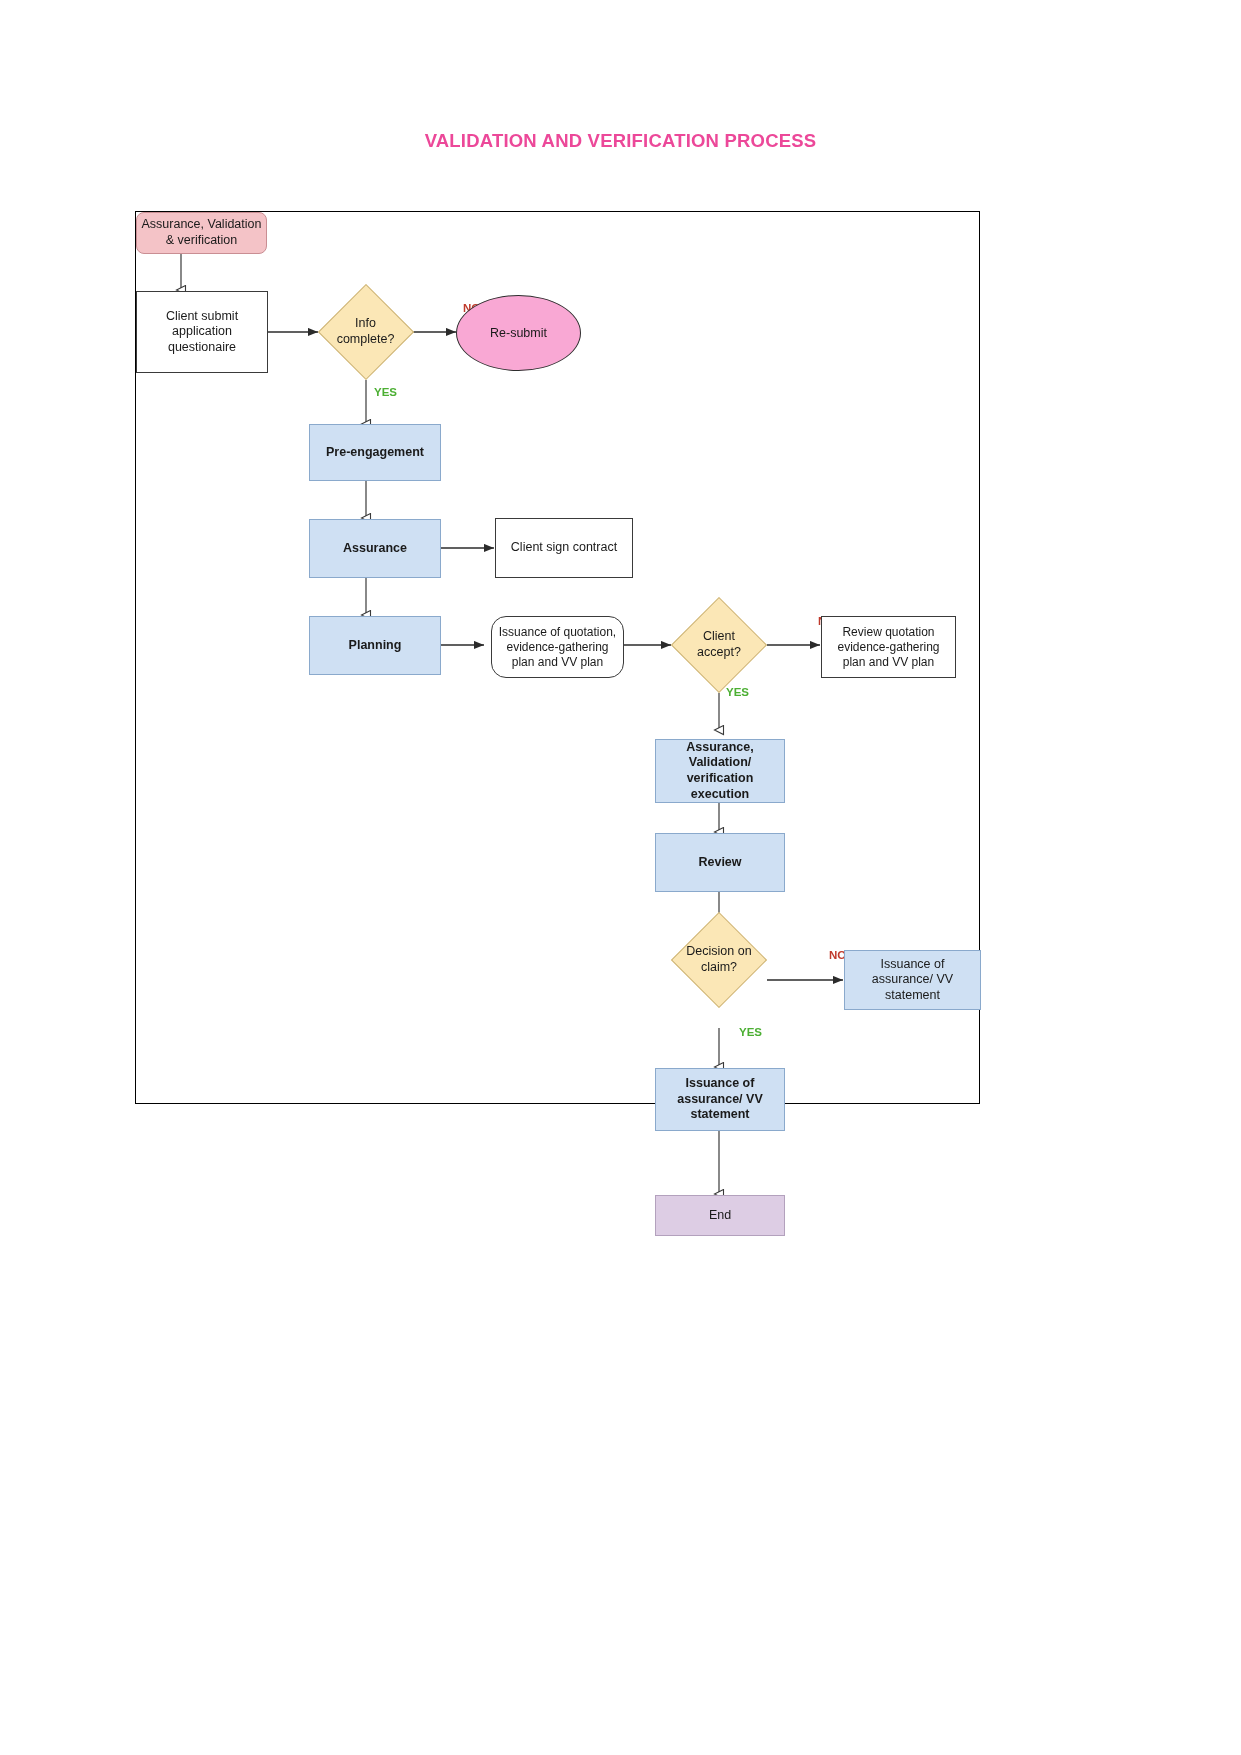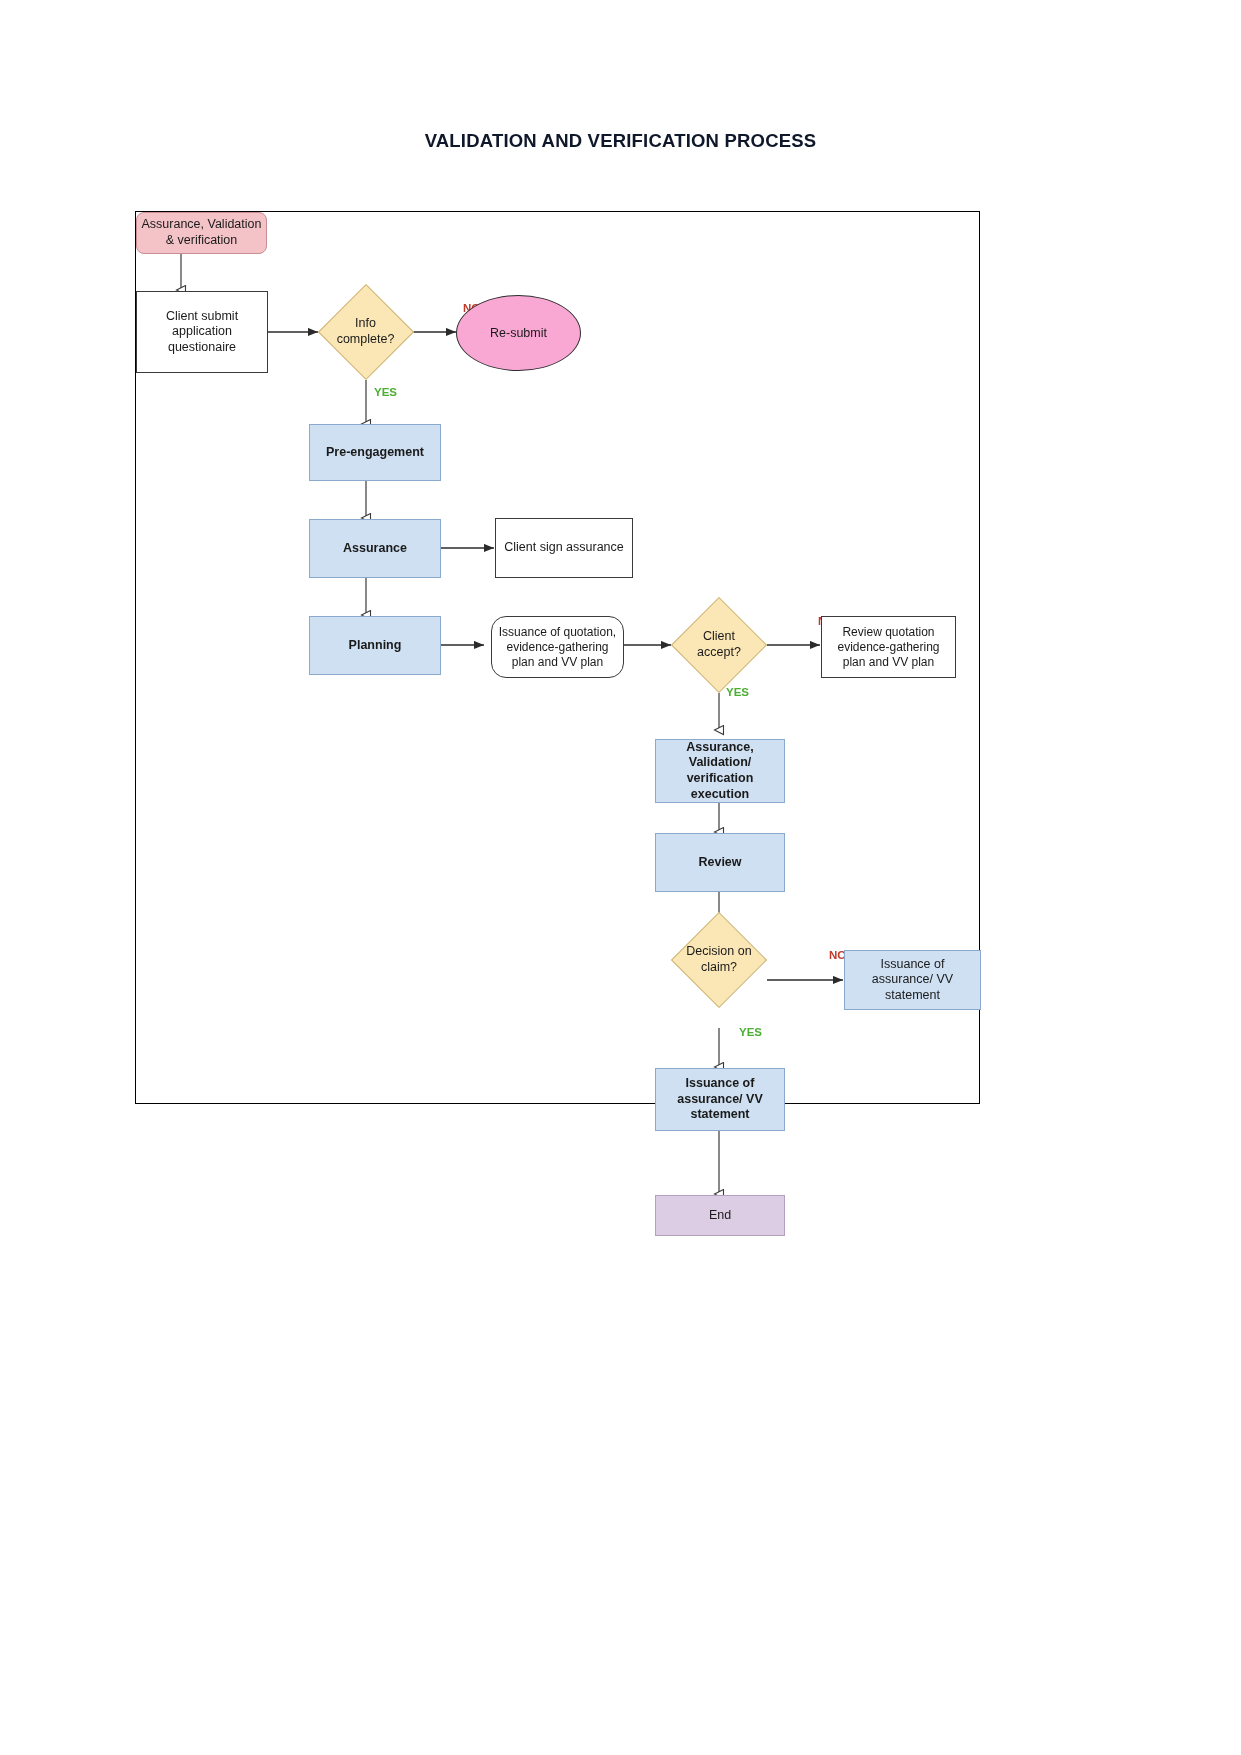--- a/index.html
+++ b/index.html
@@ -13,21 +13,21 @@
     overflow:hidden;
   }
 
   #page-title {
     position:absolute;
     left:0; top:130px; width:1241px;
     text-align:center;
     font-size:18.5px;
     font-weight:bold;
     letter-spacing:0.2px;
-    color:#0f172a;
+    color:#ec4899;
   }
 
   
   #canvas {
     position:absolute;
     left:135px; top:211px;
     width:845px; height:893px;
     border:1px solid #000;
     background:#fff;
   }
@@ -149,21 +149,21 @@
   <div class="elabel no" style="left:282px; top:90px;">NO</div>
 
   <div class="oval" style="left:320px; top:83px; width:125px; height:76px;">Re-submit</div>
 
   <div class="elabel yes" style="left:238px; top:174px;">YES</div>
 
   <div class="node proc-blue" style="left:173px; top:212px; width:132px; height:57px;">Pre-engagement</div>
 
   <div class="node proc-blue" style="left:173px; top:307px; width:132px; height:59px;">Assurance</div>
 
-  <div class="node proc-white" style="left:359px; top:306px; width:138px; height:60px;">Client sign assurance</div>
+  <div class="node proc-white" style="left:359px; top:306px; width:138px; height:60px;">Client sign contract</div>
 
   <div class="node proc-blue" style="left:173px; top:404px; width:132px; height:59px;">Planning</div>
 
   <div class="node proc-white" style="left:355px; top:404px; width:133px; height:62px; white-space:pre-line; font-size:12px;border-radius:15px;">Issuance of quotation,
 evidence-gathering
 plan and VV plan</div>
 
   <div class="diamond" style="left:535px; top:399px; width:96px; height:68px;">
     <div class="dshape" style="left:14px; top:0px; width:68px; height:68px;"></div>
     <div class="dlabel" style="white-space:pre-line;">Client

